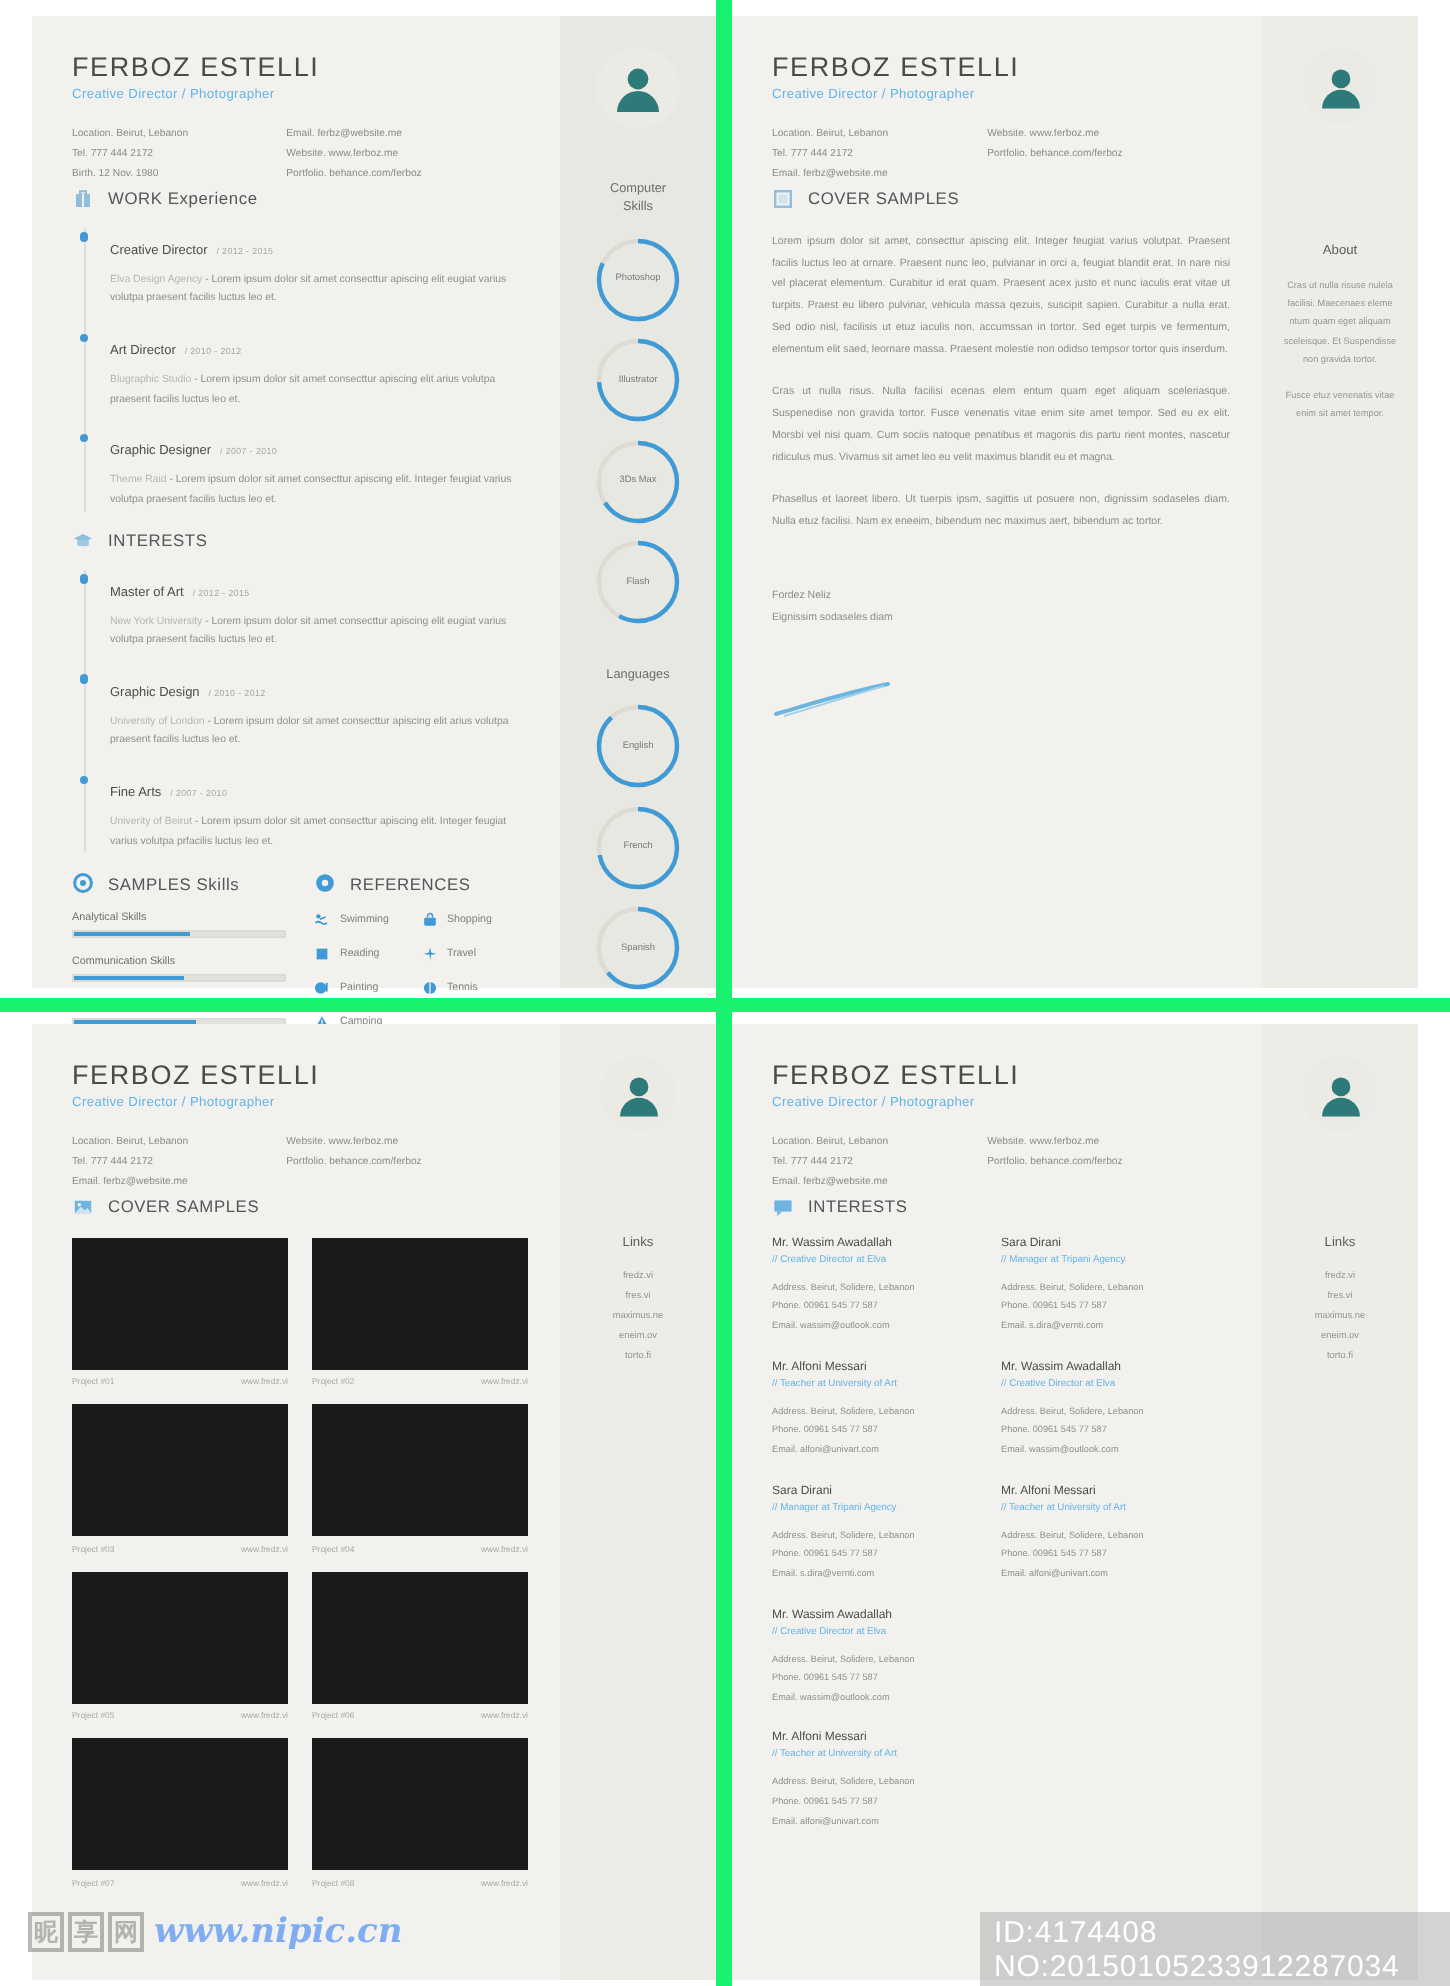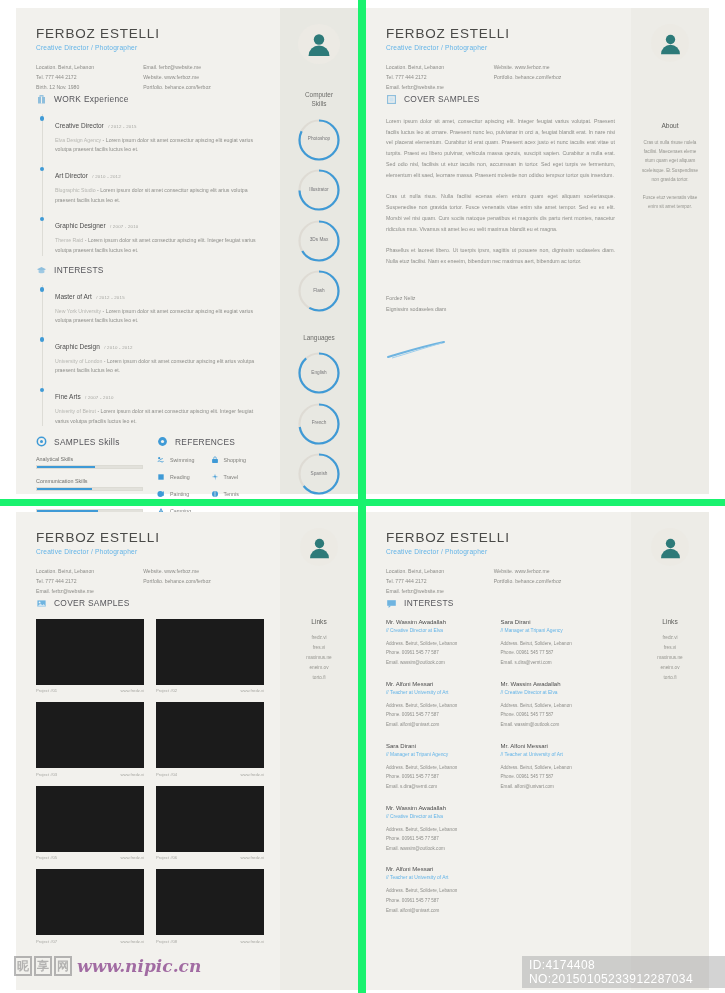--- a/index.html
+++ b/index.html
@@ -92,31 +92,31 @@
 
   
   .rgrid { display: flex; flex-wrap: wrap; margin-top: 10px; }
   .ref { width: 50%; margin-bottom: 13px; padding-right: 8px; }
   .r-name { font-size: 6px; color: #4c4c4c; }
   .r-role { font-size: 4.9px; color: #63b4e8; margin-top: 3px; }
   .r-line { font-size: 4.6px; color: #8e8e8a; line-height: 2.1; }
   .r-lines { margin-top: 6px; }
 
   
-  .wm-id { position: absolute; left: 522px; top: 956px; z-index: 60;
-           background: rgba(175,175,175,.55); color: #ffffff; font-size: 12px;
+  .wm-id { position: absolute; left: 490px; top: 956px; z-index: 60;
+           background: rgba(175,175,175,.55); color: #ffffff; font-size: 15px;
            letter-spacing: .4px; padding: 2px 7px; }
   .wm-logo { position: absolute; left: 14px; top: 956px; z-index: 60;
              display: flex; align-items: center; gap: 5px; opacity: .62; }
   .wm-cjk { display: flex; gap: 2px; }
   .wm-cjk b { display: inline-block; border: 2px solid #8d8d8d; color: #8d8d8d;
               font-size: 12px; line-height: 1; padding: 2px 1px; font-weight: bold;
               font-family: "DejaVu Sans", sans-serif; }
   .wm-url { font-family: "DejaVu Serif", serif; font-style: italic; font-weight: bold;
-            font-size: 17px; color: #701a75; }
+            font-size: 17px; color: #3b82f6; }
 </style>
 </head>
 <body>
 
 <div class="canvas">
 
   <div class="page p-tl">
     <div class="main-col">
       <div class="name">FERBOZ ESTELLI</div>
       <div class="role">Creative Director / Photographer</div>

